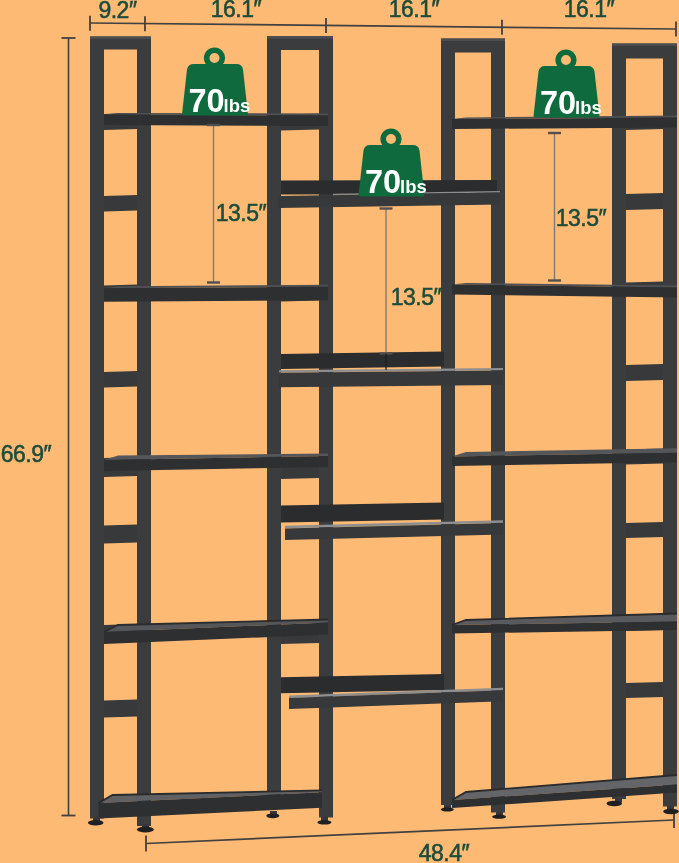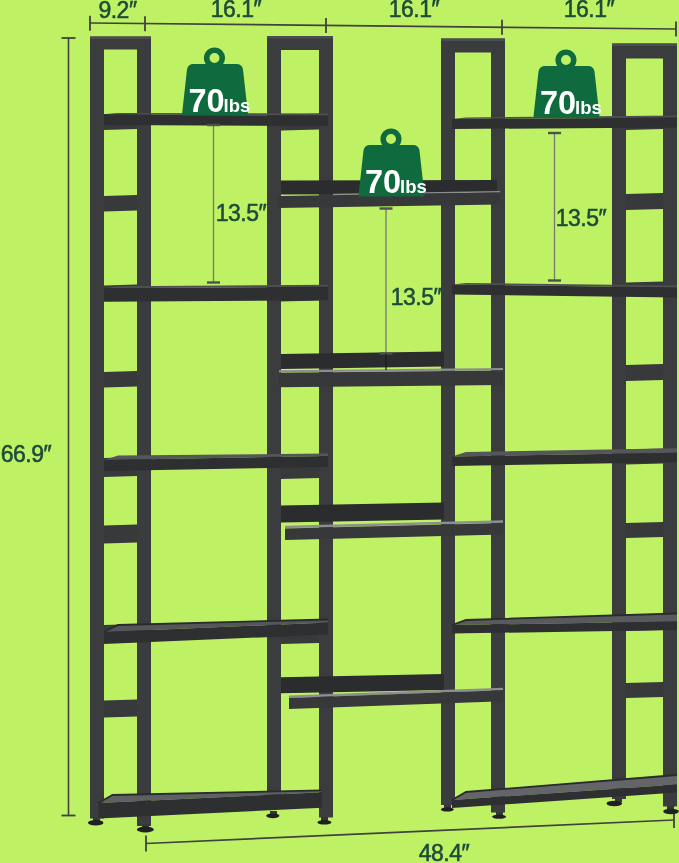--- a/index.html
+++ b/index.html
@@ -1,15 +1,15 @@
 <!DOCTYPE html>
 <html><head><meta charset="utf-8">
 <style>
 html,body{margin:0;padding:0;background:#ffffff;}
-#stage{position:relative;width:679px;height:863px;background:#bef264;overflow:hidden;}
+#stage{position:relative;width:679px;height:863px;background:#fdba74;overflow:hidden;}
 </style></head>
 <body>
 
 <div id="stage">
 <svg width="679" height="863" viewBox="0 0 679 863">
 <defs>
 <g id="wicon">
 <circle cx="-0.5" cy="-57" r="7.8" fill="none" stroke="#0f6b3d" stroke-width="5.6"></circle>
 <path d="M -28.0,-45.5 Q -27.0,-51 -21.5,-51 L 21.5,-51 Q 27.0,-51 28.0,-45.5 L 32.9,-1.5 Q 33.3,0.5 30.6,0.5 L -30.6,0.5 Q -33.3,0.5 -32.9,-1.5 Z" fill="#0f6b3d"></path>
 <text x="-26.5" y="-3.5" font-family="Liberation Sans, sans-serif" font-size="32.5" font-weight="700" fill="#ffffff">70</text>

